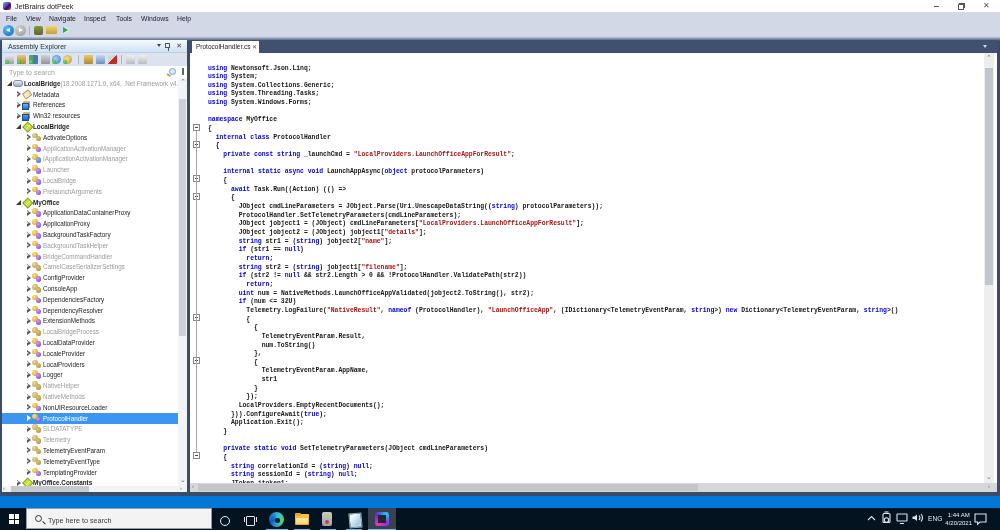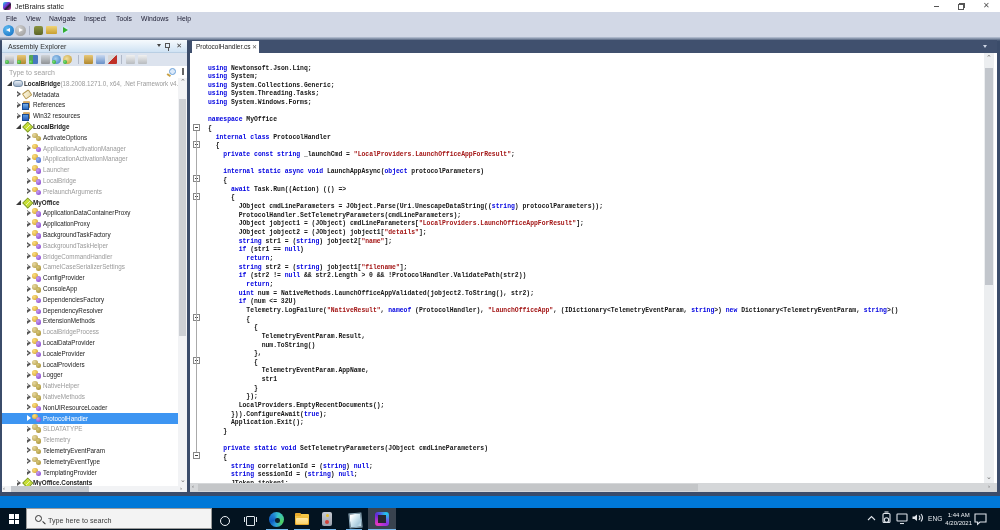--- a/index.html
+++ b/index.html
@@ -82,21 +82,21 @@
 #tsearch .tx{position:absolute;left:21px;top:6.5px;font-size:7.2px;color:#3c3c3c;}
 .tbic{position:absolute;top:512px;}
 .runline{position:absolute;top:528.5px;height:1.5px;background:#76b9ed;}
 #clock{right:28px;top:512px;text-align:center;font-size:6px;line-height:7.5px;color:#eef1f4;}
 </style>
 </head>
 <body>
 
 <div class="abs" id="titlebar"></div>
 <div class="abs" id="title-ic"></div>
-<div class="abs" id="title-tx">JetBrains static</div>
+<div class="abs" id="title-tx">JetBrains dotPeek</div>
 <div class="abs" style="left:934px;top:6px;width:5px;height:1.2px;background:#555;"></div>
 <div class="abs" style="left:959px;top:2.5px;width:3.5px;height:3.5px;border:0.9px solid #555;"></div>
 <div class="abs" style="left:958px;top:4px;width:3.5px;height:3.5px;border:0.9px solid #555;background:#fff;"></div>
 <div class="abs" style="left:983px;top:2px;font-size:8px;color:#555;line-height:8px;">✕</div>
 <div class="abs" id="menubar">
   <span class="mi" style="left:6px;">File</span>
   <span class="mi" style="left:26px;">View</span>
   <span class="mi" style="left:49px;">Navigate</span>
   <span class="mi" style="left:84px;">Inspect</span>
   <span class="mi" style="left:116px;">Tools</span>

